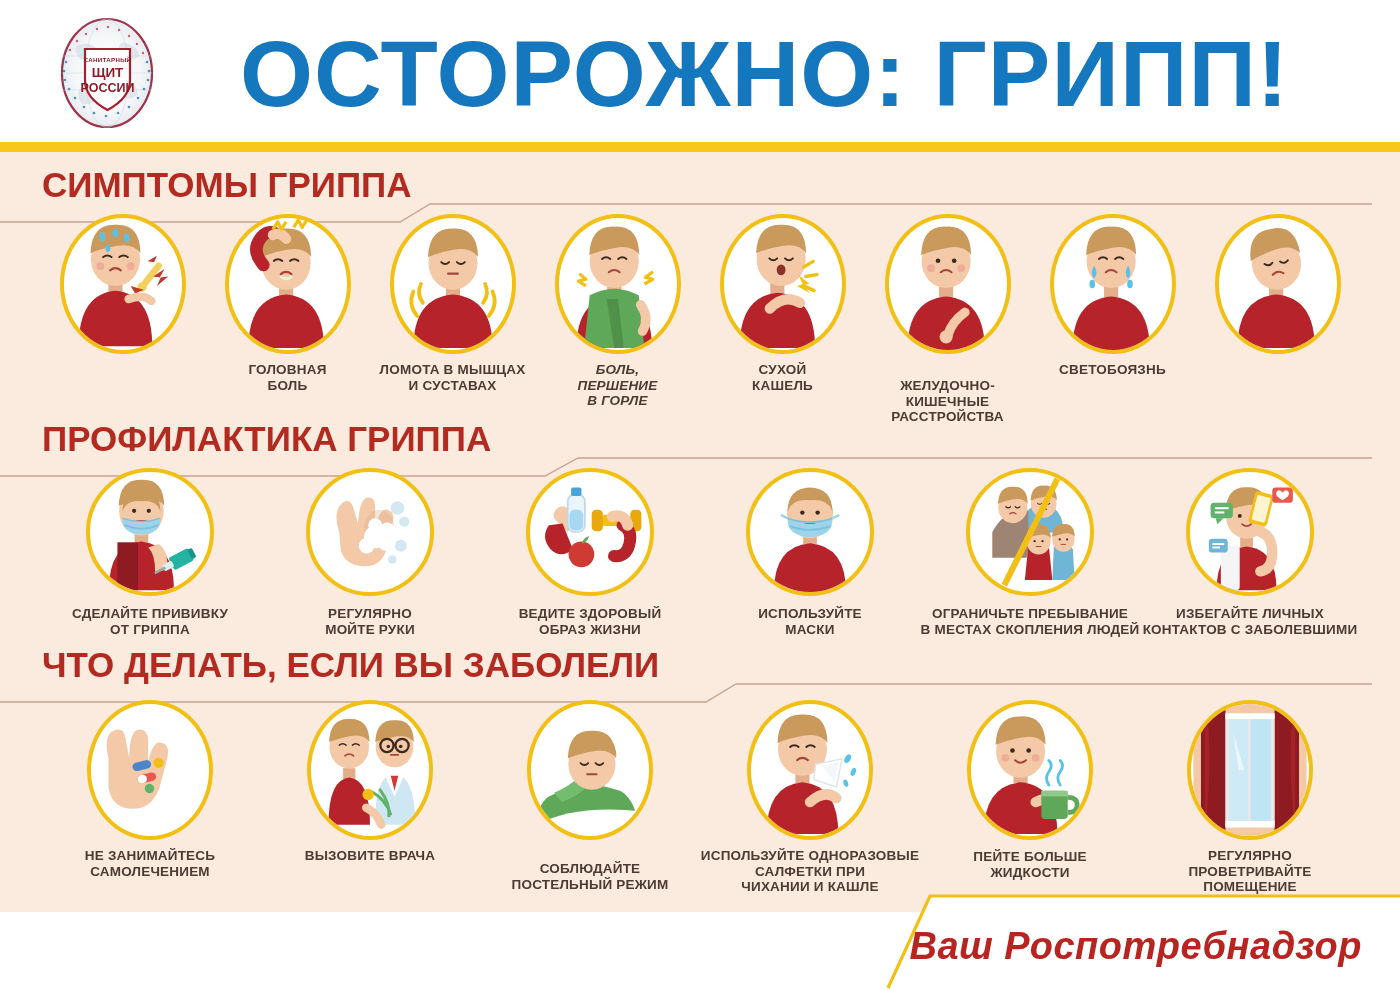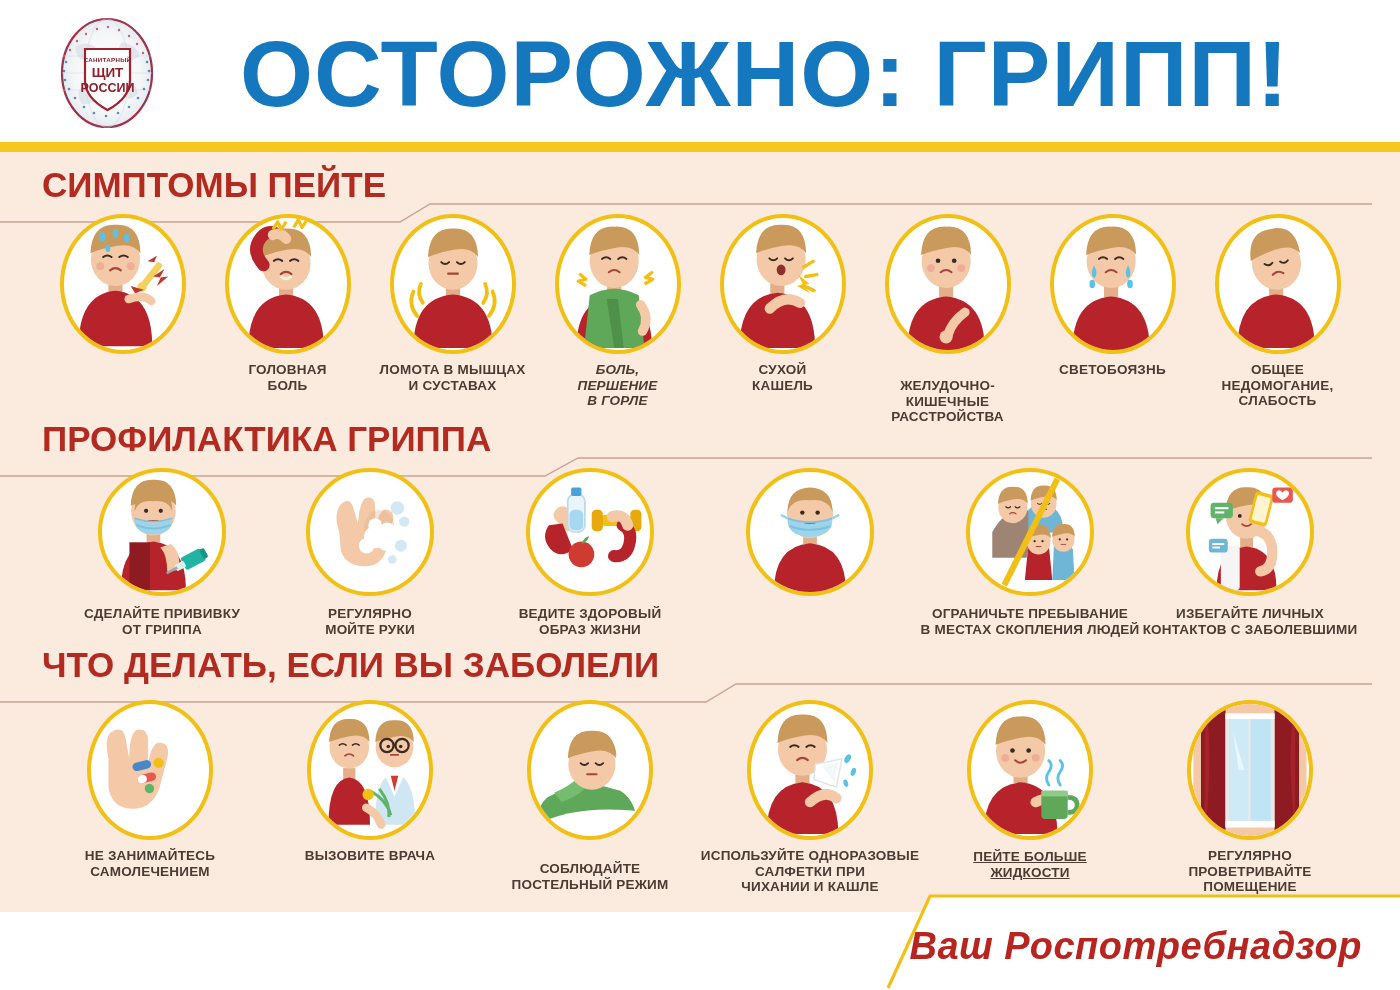--- a/index.html
+++ b/index.html
@@ -188,21 +188,21 @@
       </svg>
     </div>
 
     <div class="title">ОСТОРОЖНО: ГРИПП!</div>
   </div>
 
   <div class="yellow-bar"></div>
 
   <div class="body-area">
 
-    <div class="section-head" style="top:14px;">СИМПТОМЫ ПЕЙТЕ</div>
+    <div class="section-head" style="top:14px;">СИМПТОМЫ ГРИППА</div>
     <svg class="sep-svg" style="top:48px;" width="1400" height="26">
       <path d="M0 22 H400 L430 4 H1372" fill="none" stroke="#c9a393" stroke-width="1.4"></path>
     </svg>
 
     <div class="row" id="row-symptoms" style="top:62px;">
         <div class="cell" style="left: 40px; width: 165px;">
           <div class="circle" style="width: 126px; height: 140px;">
             <svg viewBox="0 0 120 140" width="118" height="132">
   <rect x="44.5" y="66" width="15" height="14" fill="#e3ae89"></rect>
               <path d="M13 136 q0 -55.2 39 -58.8 q 39 3.5999999999999996 39 58.8 z" fill="#b7232a"></path>
@@ -365,33 +365,30 @@
               <path d="M17 138 q0 -53.36 41 -56.839999999999996 q 41 3.48 41 56.839999999999996 z" fill="#b7232a"></path>
   <g transform="rotate(-9 58 46)">
                 <ellipse cx="58" cy="48.08" rx="26" ry="28.080000000000002" fill="#f3c9a8"></ellipse>
                 <path d="M31.48 41.32 q 1.3 -31.2 26.52 -30.159999999999997 q 26 -1.56 26.52 30.159999999999997 q -7.8 -10.92 -24.7 -7.8 q -15.6 2.6 -28.340000000000003 7.8 z" fill="#c99a5c"></path>
                 <path d="M45.519999999999996 46.78 q 4.16 4.16 8.32 0" stroke="#3c2a20" stroke-width="2.08" fill="none" stroke-linecap="round"></path>
          <path d="M62.16 46.78 q 4.16 4.16 8.32 0" stroke="#3c2a20" stroke-width="2.08" fill="none" stroke-linecap="round"></path>
                 <path d="M52.28 59.519999999999996 q 5.72 -4.68 11.44 0" stroke="#a8443c" stroke-width="2.21" fill="none" stroke-linecap="round"></path>
               </g>
 </svg>
           </div>
-          <div class="caption" style="margin-top: 8px;">ОБЩЕЕ
-НЕДОМОГАНИЕ,
-СЛАБОСТЬ</div>
         </div>
       </div>
 
     <div class="section-head" style="top:268px;">ПРОФИЛАКТИКА ГРИППА</div>
     <svg class="sep-svg" style="top:302px;" width="1400" height="26">
       <path d="M0 22 H545 L578 4 H1372" fill="none" stroke="#c9a393" stroke-width="1.4"></path>
     </svg>
 
     <div class="row" id="row-prevention" style="top:316px;">
-        <div class="cell" style="left: 52px; width: 220px;">
+        <div class="cell" style="left: 40px; width: 220px;">
           <div class="circle" style="width: 128px; height: 128px;">
             <svg viewBox="0 0 120 140" width="120" height="120">
   <rect x="42" y="70" width="16" height="12" fill="#e3ae89"></rect>
               <path d="M12 138 q0 -53.36 38 -56.839999999999996 q 38 3.48 38 56.839999999999996 z" fill="#b7232a"></path>
   <rect x="22" y="82" width="24" height="56" fill="#8e1b22"></rect>
   <path d="M70 84 q12 8 10 30 l-14 2 q0 -20 -8 -28z" fill="#f3c9a8"></path>
   <ellipse cx="50" cy="46.08" rx="26" ry="28.080000000000002" fill="#f3c9a8"></ellipse>
               <path d="M23.48 39.32 q 1.3 -31.2 26.52 -30.159999999999997 q 26 -1.56 26.52 30.159999999999997 q -7.8 -10.92 -24.7 -7.8 q -15.6 2.6 -28.340000000000003 7.8 z" fill="#c99a5c"></path>
               <circle cx="41.42" cy="45.3" r="2.47" fill="#3c2a20"></circle>
          <circle cx="58.58" cy="45.3" r="2.47" fill="#3c2a20"></circle>
@@ -465,20 +462,22 @@
               <circle cx="51.09" cy="47.35" r="2.565" fill="#3c2a20"></circle>
          <circle cx="68.91" cy="47.35" r="2.565" fill="#3c2a20"></circle>
               <path d="M54.6 59.5 H65.4" stroke="#a8443c" stroke-width="2.2950000000000004" fill="none" stroke-linecap="round"></path>
   <path d="M34 46 q0 -27 26 -28 q26 1 26 28 q-5 -15 -26 -13 q-21 -2 -26 13z" fill="#c99a5c"></path>
   <path d="M34 54 q26 13 52 0 q2 20 -26 22 q-28 -2 -26 -22z" fill="#9cd4ec"></path>
   <path d="M34 54 q26 9 52 0" stroke="#7ec1de" stroke-width="2.2" fill="none"></path>
   <path d="M36 63 q24 9 48 0" stroke="#7ec1de" stroke-width="2.2" fill="none"></path>
   <path d="M34 54 l-8 -4 M86 54 l8 -4" stroke="#9cd4ec" stroke-width="3" fill="none"></path>
 </svg>
           </div>
+          <div class="caption" style="margin-top: 10px;">ИСПОЛЬЗУЙТЕ
+МАСКИ</div>
         </div>
         <div class="cell" style="left: 920px; width: 220px;">
           <div class="circle" style="width: 128px; height: 128px;">
             <svg viewBox="0 0 120 140" width="120" height="120">
   <path d="M16 70 q14 -26 36 -26 q10 0 14 8 l-10 48 H16z" fill="#9e8473"></path>
   <ellipse cx="40" cy="41.36" rx="17" ry="18.36" fill="#f3c9a8"></ellipse>
               <path d="M22.66 36.94 q 0.8500000000000001 -20.4 17.34 -19.72 q 17 -1.02 17.34 19.72 q -5.1 -7.14 -16.15 -5.1 q -10.2 1.7000000000000002 -18.53 5.1 z" fill="#c99a5c"></path>
               <path d="M31.84 40.51 q 2.72 2.72 5.44 0" stroke="#3c2a20" stroke-width="1.36" fill="none" stroke-linecap="round"></path>
          <path d="M42.72 40.51 q 2.72 2.72 5.44 0" stroke="#3c2a20" stroke-width="1.36" fill="none" stroke-linecap="round"></path>
               <path d="M36.26 48.84 q 3.74 -3.06 7.48 0" stroke="#a8443c" stroke-width="1.445" fill="none" stroke-linecap="round"></path>
@@ -651,21 +650,21 @@
   <path d="M66 104 q16 -8 24 2" stroke="#f3c9a8" stroke-width="11" fill="none" stroke-linecap="round"></path>
   <rect x="72" y="92" width="28" height="30" rx="4" fill="#5fa85a"></rect>
   <path d="M100 99 q10 0 10 8 q0 8 -10 8" fill="none" stroke="#5fa85a" stroke-width="5"></path>
   <rect x="72" y="92" width="28" height="6" fill="#8ecb88"></rect>
   <g fill="none" stroke="#5bc2e7" stroke-width="3" stroke-linecap="round">
     <path d="M80 86 q-5 -8 0 -14 q5 -7 0 -12"></path>
                 <path d="M92 86 q-5 -8 0 -14 q5 -7 0 -12"></path>
   </g>
 </svg>
           </div>
-          <div class="caption" style=" text-decoration: underline;">ПЕЙТЕ БОЛЬШЕ
+          <div class="caption" style="">ПЕЙТЕ БОЛЬШЕ
 ЖИДКОСТИ</div>
         </div>
         <div class="cell" style="left: 1140px; width: 220px;">
           <div class="circle" style="width: 126px; height: 140px;">
             <svg viewBox="0 0 120 140" width="118" height="132">
   <rect x="0" y="0" width="120" height="140" fill="#f3c9a8"></rect>
   <rect x="8" y="0" width="26" height="140" fill="#8e1b22"></rect>
   <rect x="86" y="0" width="26" height="140" fill="#8e1b22"></rect>
   <path d="M12 0 q10 44 0 140" fill="#a52229"></path>
   <path d="M108 0 q-10 44 0 140" fill="#a52229"></path>

